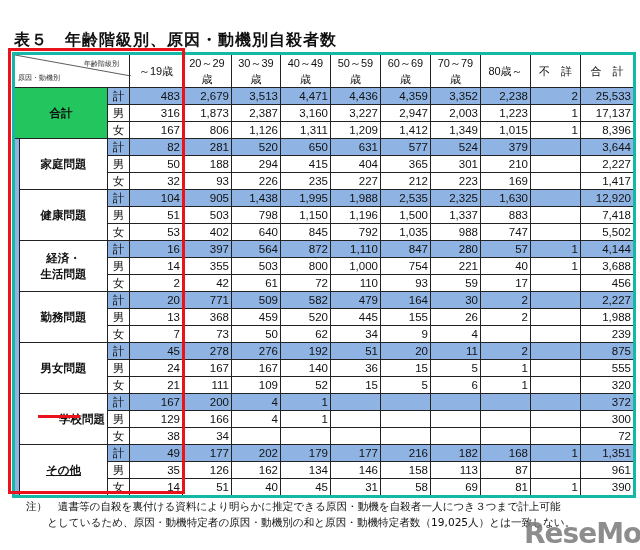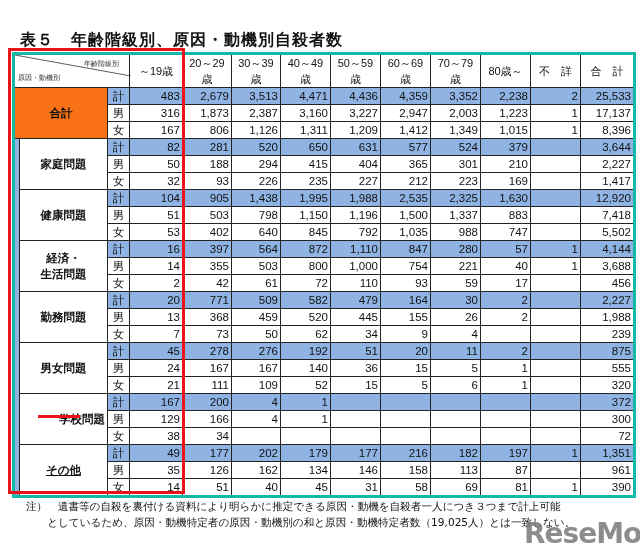--- a/index.html
+++ b/index.html
@@ -1,18 +1,18 @@
 <!DOCTYPE html>
 <html><head>
 <meta charset="utf-8">
 <style>
   html, body { margin:0; padding:0; background:#ffffff; }
   body { width:640px; height:550px; position:relative; overflow:hidden;
          font-family: "DejaVu Sans", "Liberation Sans", sans-serif; color:#111; }
-  .title { position:absolute; left:20px; top:30px; font-size:16px; font-weight:bold; letter-spacing:1px; white-space:pre; }
+  .title { position:absolute; left:14px; top:30px; font-size:16px; font-weight:bold; letter-spacing:1px; white-space:pre; }
   table.stats { position:absolute; left:12px; top:52px; border-collapse:collapse; table-layout:fixed;
                 border:3px solid #14b8a6; font-family:"Liberation Sans","DejaVu Sans",sans-serif; }
   table.stats td, table.stats th { border:1px solid #222; padding:0 2px; height:16.4px; font-size:11.5px; line-height:16px; box-sizing:border-box; }
   table.stats th { font-weight:normal; text-align:center; height:21px; font-size:11px; background:#fff; }
   td.num { text-align:right; padding-right:3px; }
   td.g { text-align:center; font-size:11px; width:22px; }
   tr.kei td { background:#8fb4e3; }
   tr.kei td.cat, tr.sub td.cat { background:#fff; }
   td.cat { text-align:center; font-size:11.5px; font-weight:bold; background:#fff; }
   td.catcell-total { background:#8fb4e3; }
@@ -63,21 +63,21 @@
       <th>50～59歳</th>
       <th>60～69歳</th>
       <th>70～79歳</th>
       <th>80歳～</th>
       <th>不　詳</th>
       <th>合　計</th>
     </tr>
   </thead>
   <tbody id="tbody">
       <tr class="kei">
-        <td colspan="2" rowspan="3" class="cat catcell-total" style="background: #f97316;">合計</td>
+        <td colspan="2" rowspan="3" class="cat catcell-total" style="background: #22c55e;">合計</td>
         <td class="g">計</td>
         <td class="num">483</td>
         <td class="num">2,679</td>
         <td class="num">3,513</td>
         <td class="num">4,471</td>
         <td class="num">4,436</td>
         <td class="num">4,359</td>
         <td class="num">3,352</td>
         <td class="num">2,238</td>
         <td class="num">2</td>
@@ -354,21 +354,21 @@
       <tr class="kei">
         <td rowspan="3" class="cat" style="white-space: pre-line; text-decoration: underline;">その他</td>
         <td class="g">計</td>
         <td class="num">49</td>
         <td class="num">177</td>
         <td class="num">202</td>
         <td class="num">179</td>
         <td class="num">177</td>
         <td class="num">216</td>
         <td class="num">182</td>
-        <td class="num">197</td>
+        <td class="num">168</td>
         <td class="num">1</td>
         <td class="num">1,351</td>
       </tr>
       <tr class="sub">
         <td class="g">男</td>
         <td class="num">35</td>
         <td class="num">126</td>
         <td class="num">162</td>
         <td class="num">134</td>
         <td class="num">146</td>

